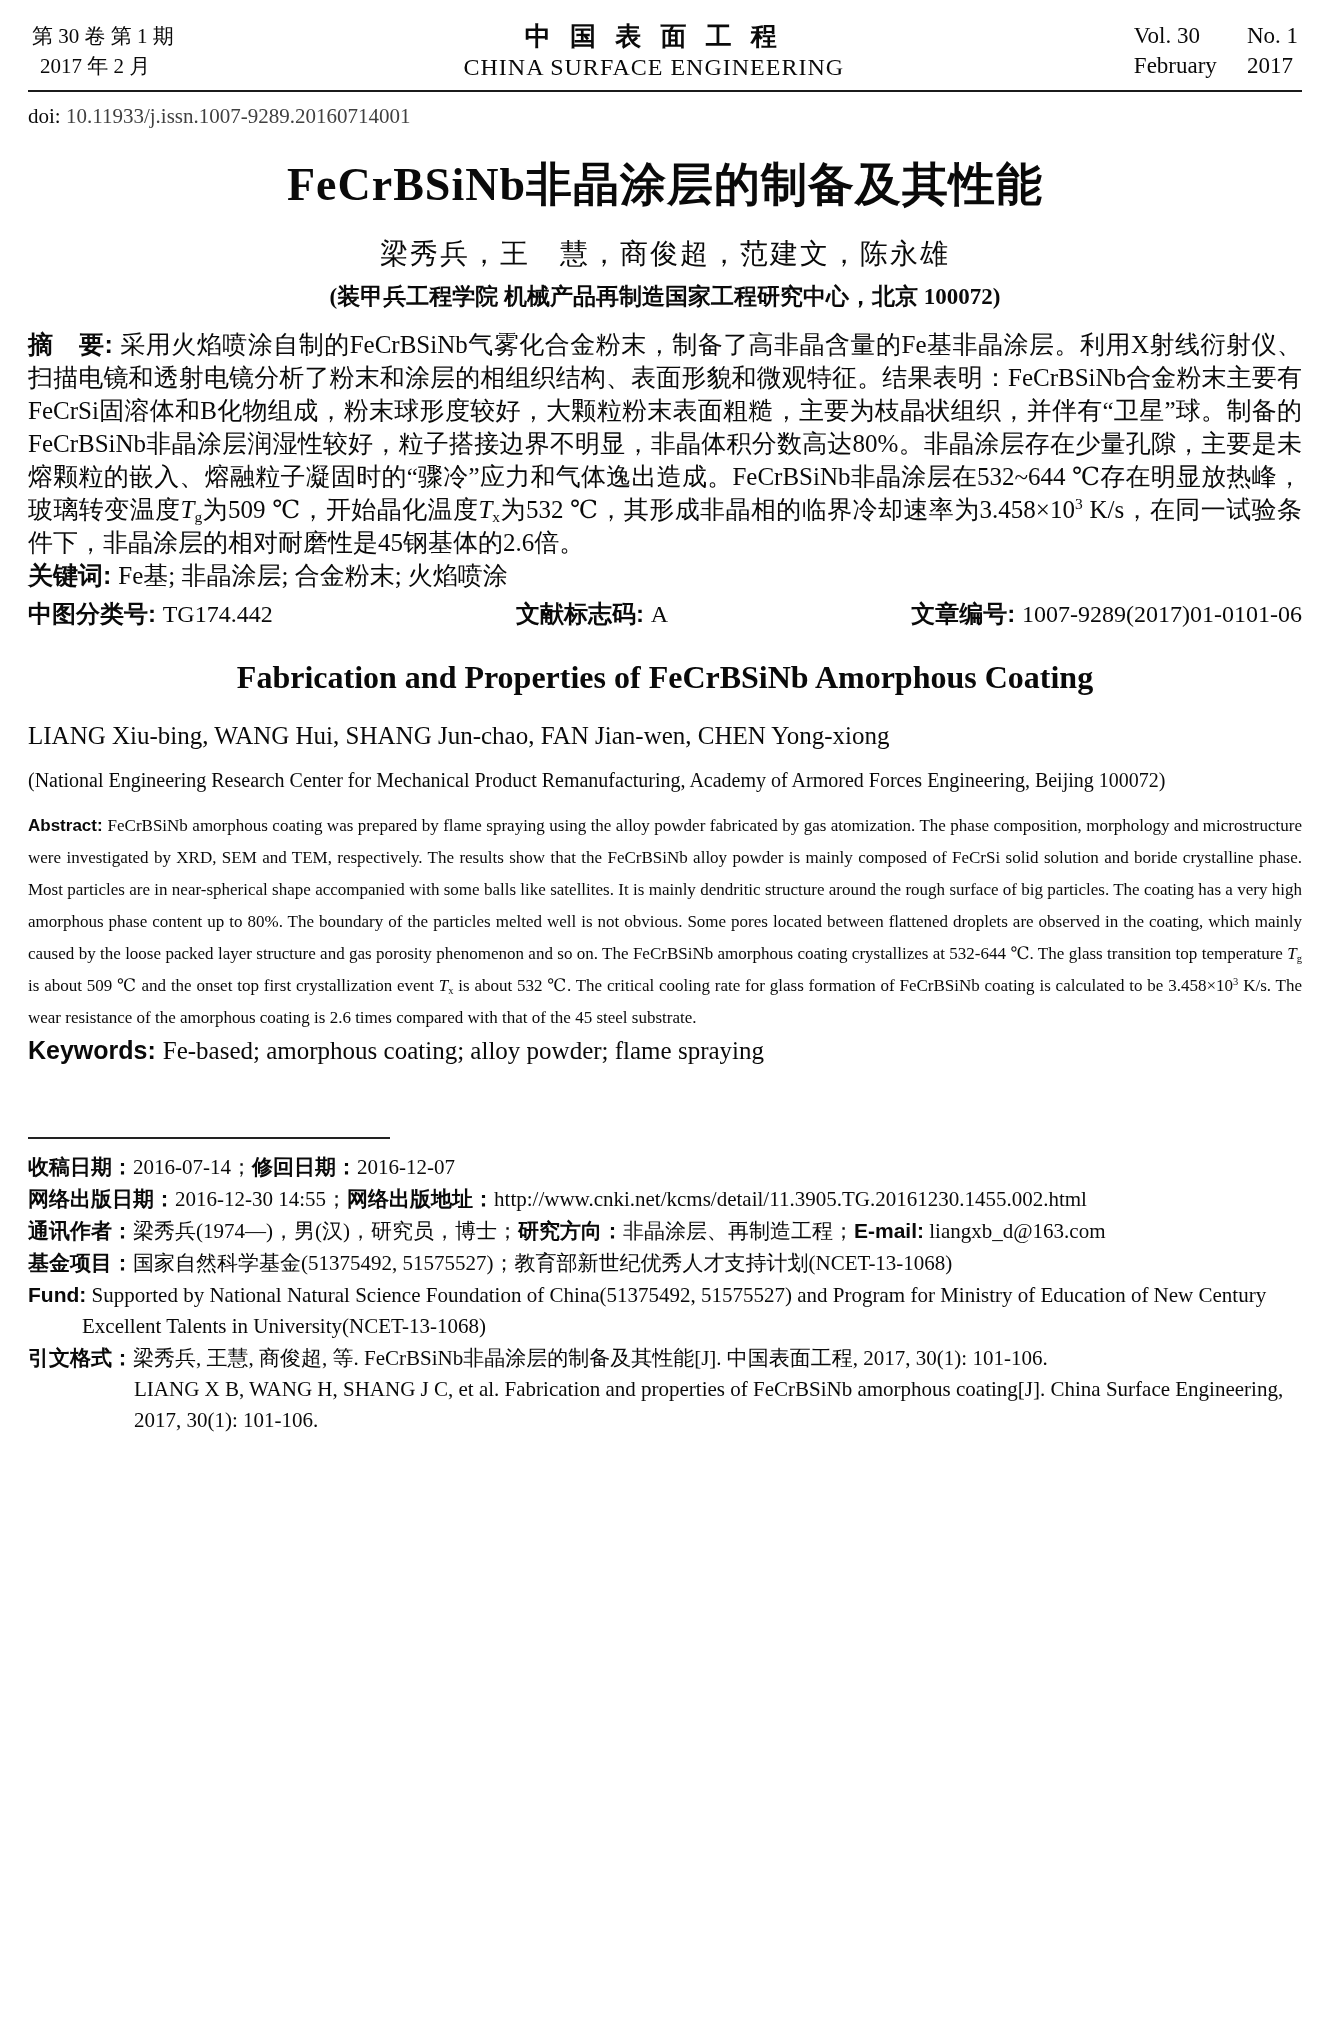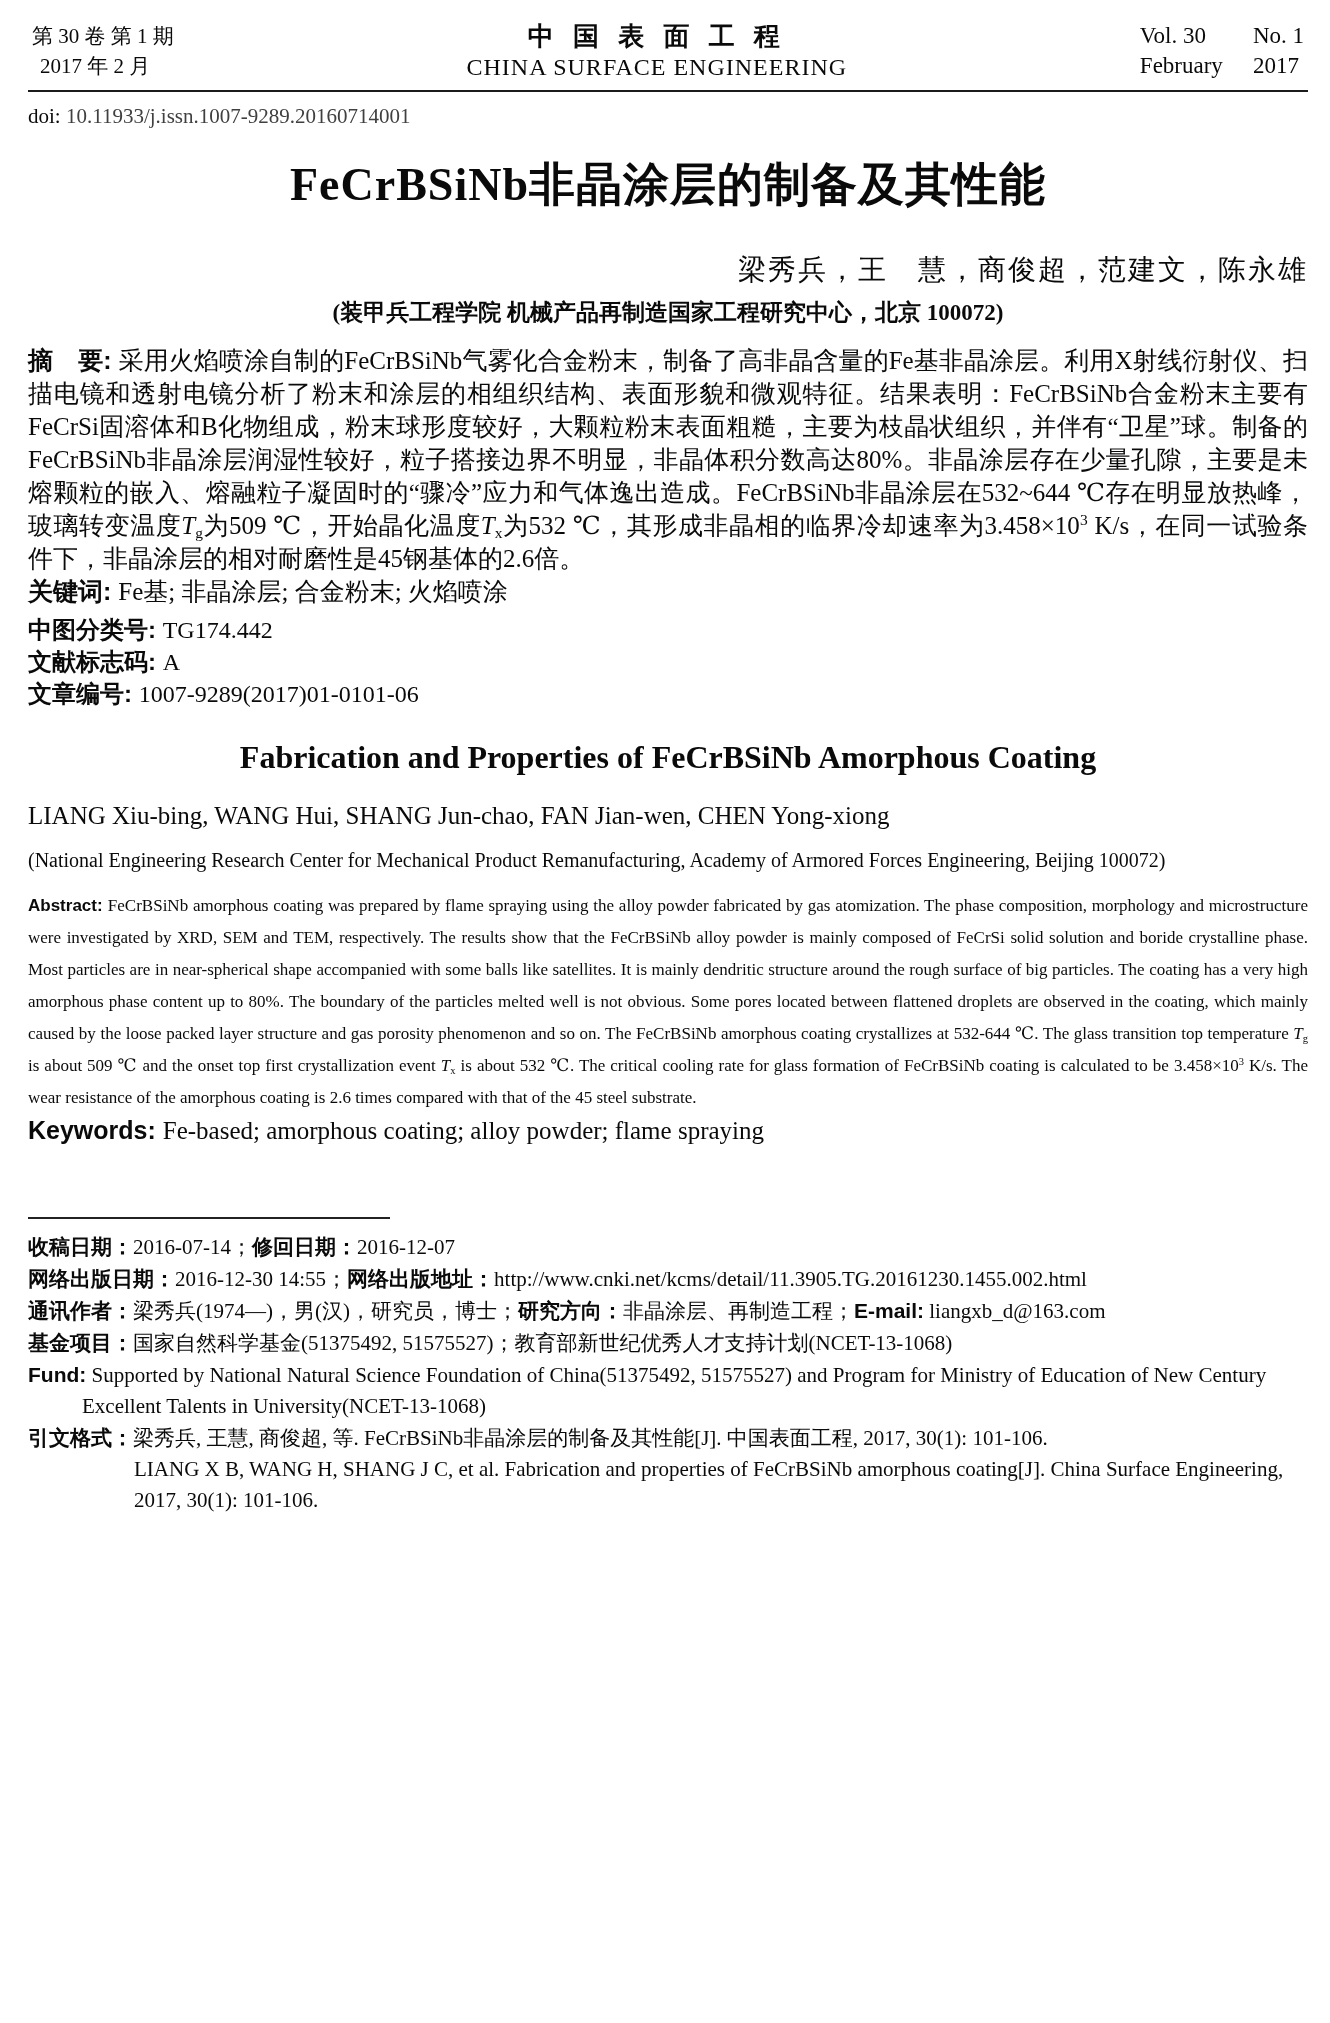--- a/index.html
+++ b/index.html
@@ -1,42 +1,42 @@
 <!DOCTYPE html>
 <html><head>
 <meta charset="utf-8">
 <style>
   * { margin:0; padding:0; box-sizing:border-box; }
   html,body { background:#ffffff; }
   body { width:1330px; font-family:"Liberation Serif","DejaVu Serif",serif; color:#0a0a0a; }
-  .page { width:1330px; height:2023px; padding:18px 22px 0 28px; overflow:hidden; background:#ffffff; }
+  .page { width:1330px; height:2023px; padding:18px 28px 0 28px; overflow:hidden; background:#ffffff; }
 
   
   .hdr { display:flex; justify-content:space-between; align-items:center; padding:2px 4px 8px 4px; }
   .hdr-left { font-size:21px; line-height:30px; }
   .hdr-left .l2 { padding-left:8px; }
   .hdr-center { text-align:center; }
   .jt-cn { font-size:26px; font-weight:bold; font-family:"Liberation Sans","DejaVu Sans",sans-serif; letter-spacing:6px; line-height:32px; }
   .jt-en { font-size:24px; letter-spacing:1px; line-height:30px; margin-top:0; }
   .hdr-right { display:grid; grid-template-columns:auto auto; column-gap:30px; font-size:23px; line-height:30px; }
   .rule { border-top:2.5px solid #1b1b1b; }
 
   
   .doi { font-size:21px; margin-top:12px; }
   .doi-link { color:#404040; text-decoration:none; cursor:pointer; }
 
   
   .title-cn { text-align:center; font-size:46px; font-weight:bold; letter-spacing:1px; margin-top:26px; line-height:60px; }
-  .authors-cn { text-align:right; font-size:28px; letter-spacing:2px; margin-top:36px; line-height:37px; }
+  .authors-cn { text-align:center; font-size:28px; letter-spacing:2px; margin-top:20px; line-height:37px; }
   .affil-cn { text-align:center; font-size:23px; margin-top:10px; line-height:30px;font-weight:bold; }
 
   
   .abstract-cn { font-size:25px; line-height:33px; text-align:justify; margin-top:16px; }
   .keywords-cn { font-size:25px; line-height:33px; }
-  .class-row { display:flex; justify-content:space-between; font-size:24px; line-height:32px; margin-top:6px;flex-direction:column; }
+  .class-row { display:flex; justify-content:space-between; font-size:24px; line-height:32px; margin-top:6px; }
 
   .hei { font-family:Liberation Sans, sans-serif; font-weight:bold; }
   .var { font-style:italic; font-family:"Liberation Serif","DejaVu Serif",serif; }
   sub,sup { font-size:0.62em; line-height:0; }
   sub { vertical-align:-0.25em; }
   sup { vertical-align:0.55em; }
 
   
   .title-en { text-align:center; font-size:32px; font-weight:bold; margin-top:26px; line-height:42px; }
   .authors-en { text-align:left; font-size:25px; margin-top:20px; line-height:36px; }

